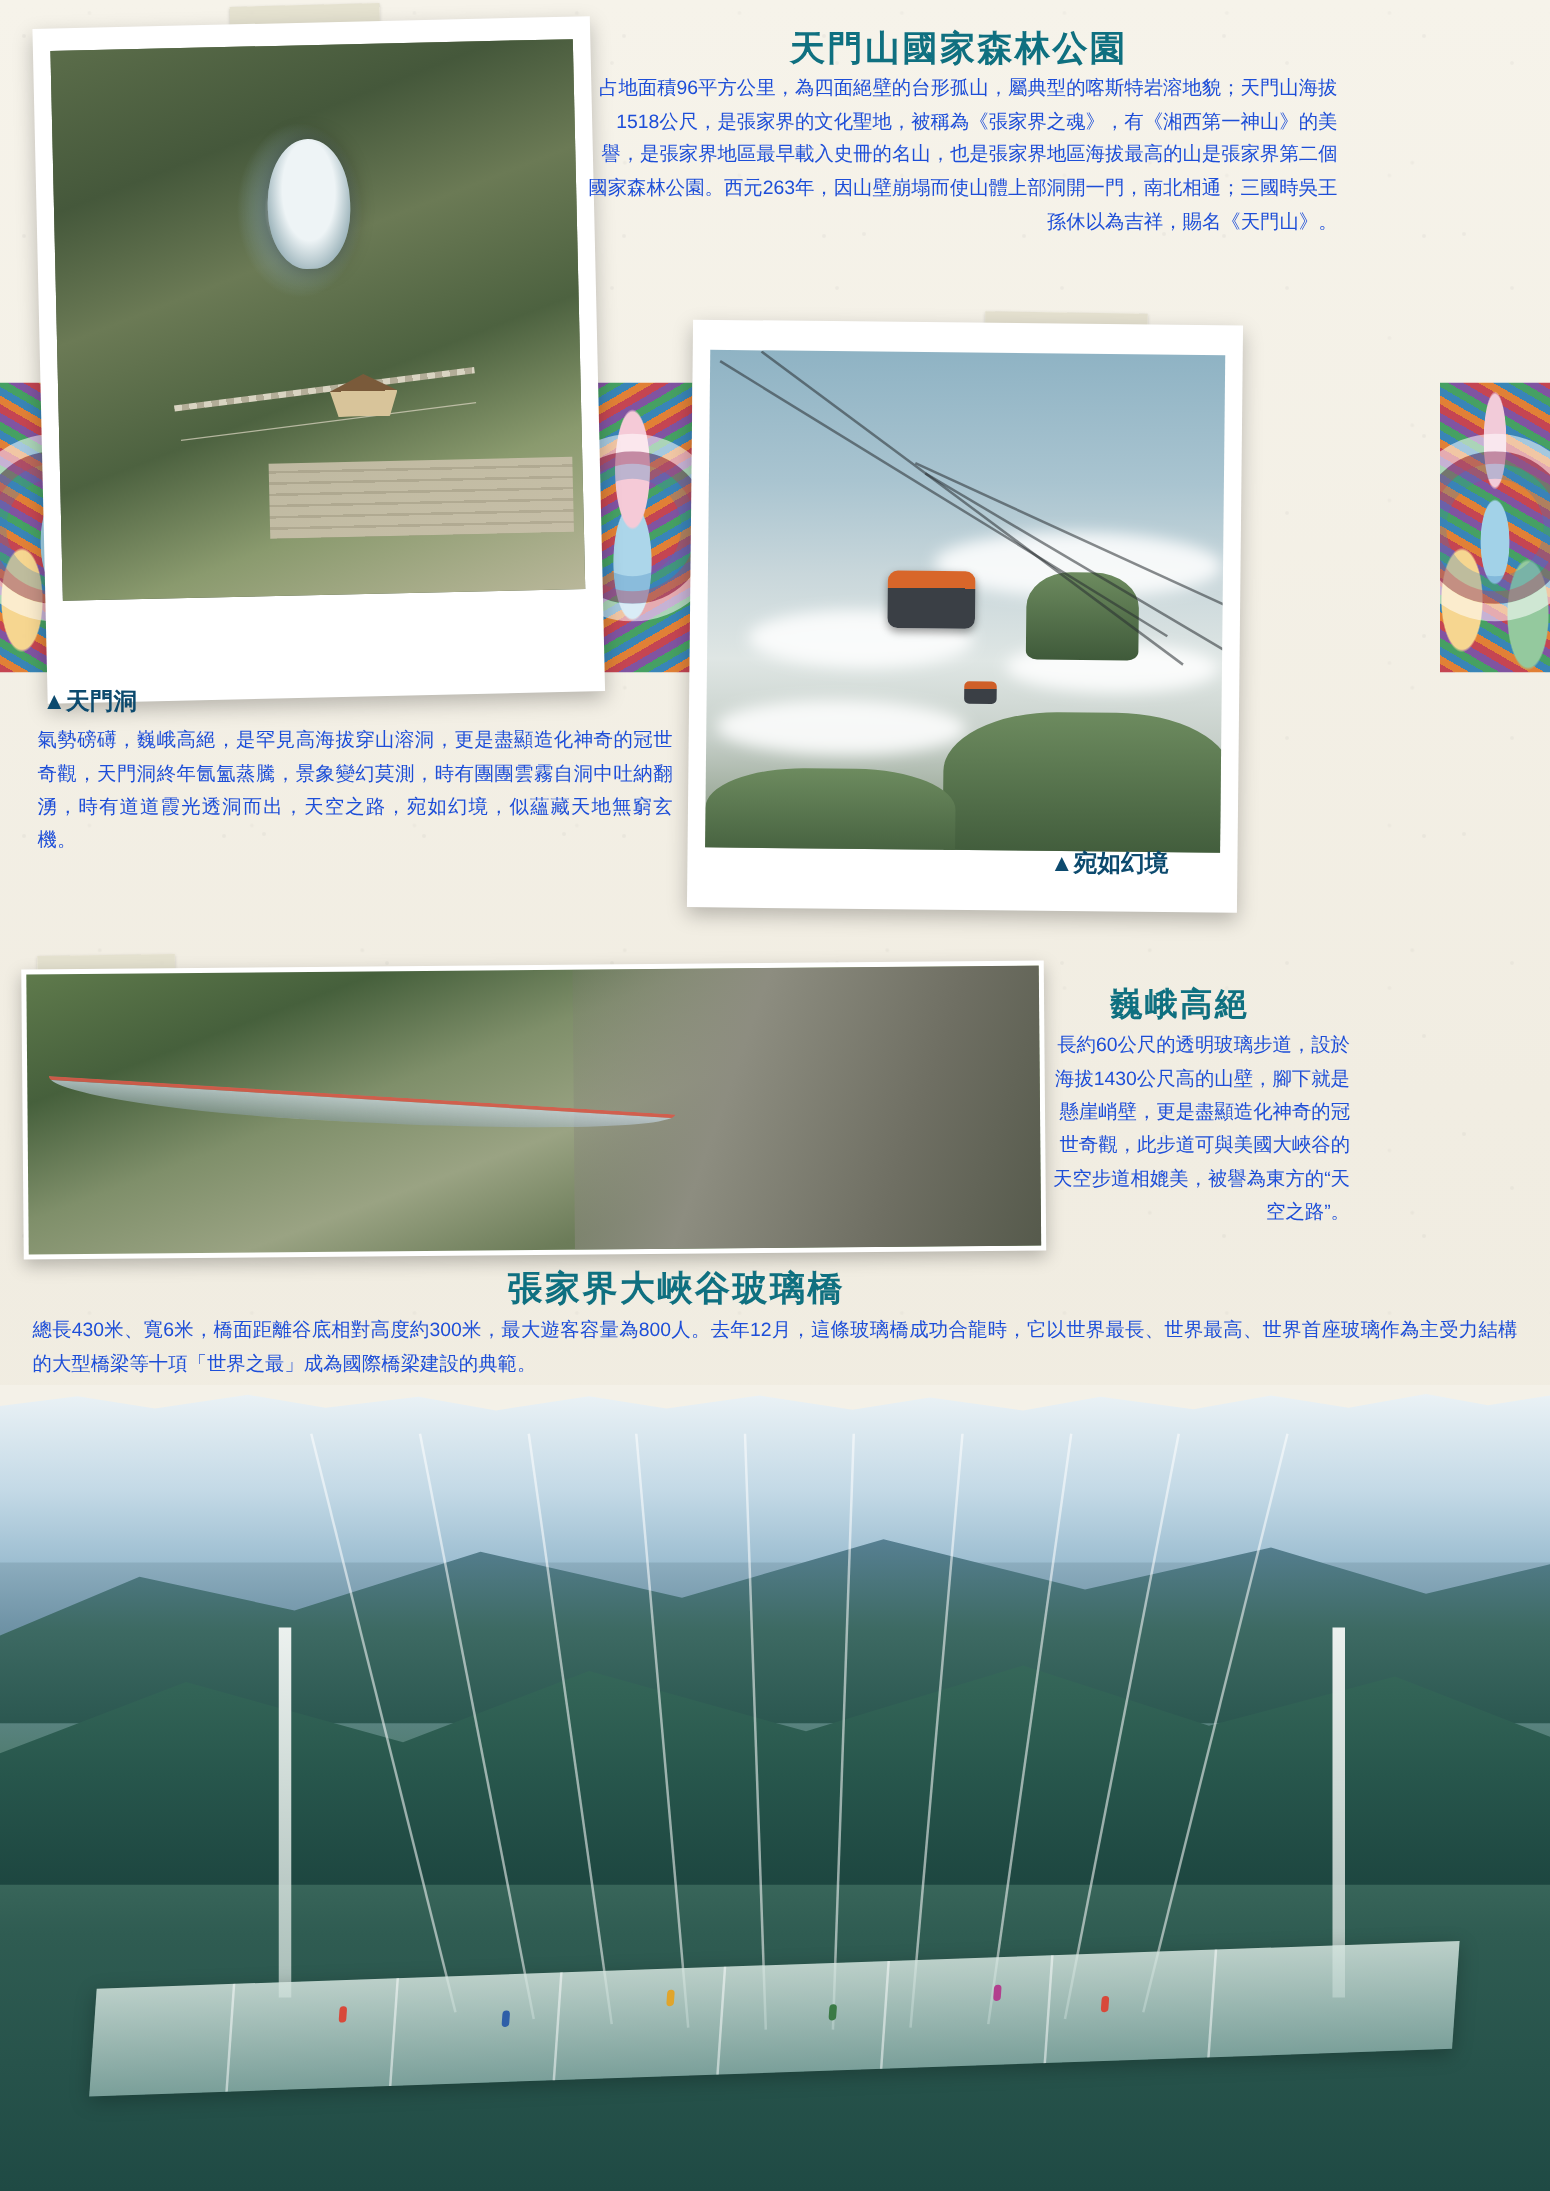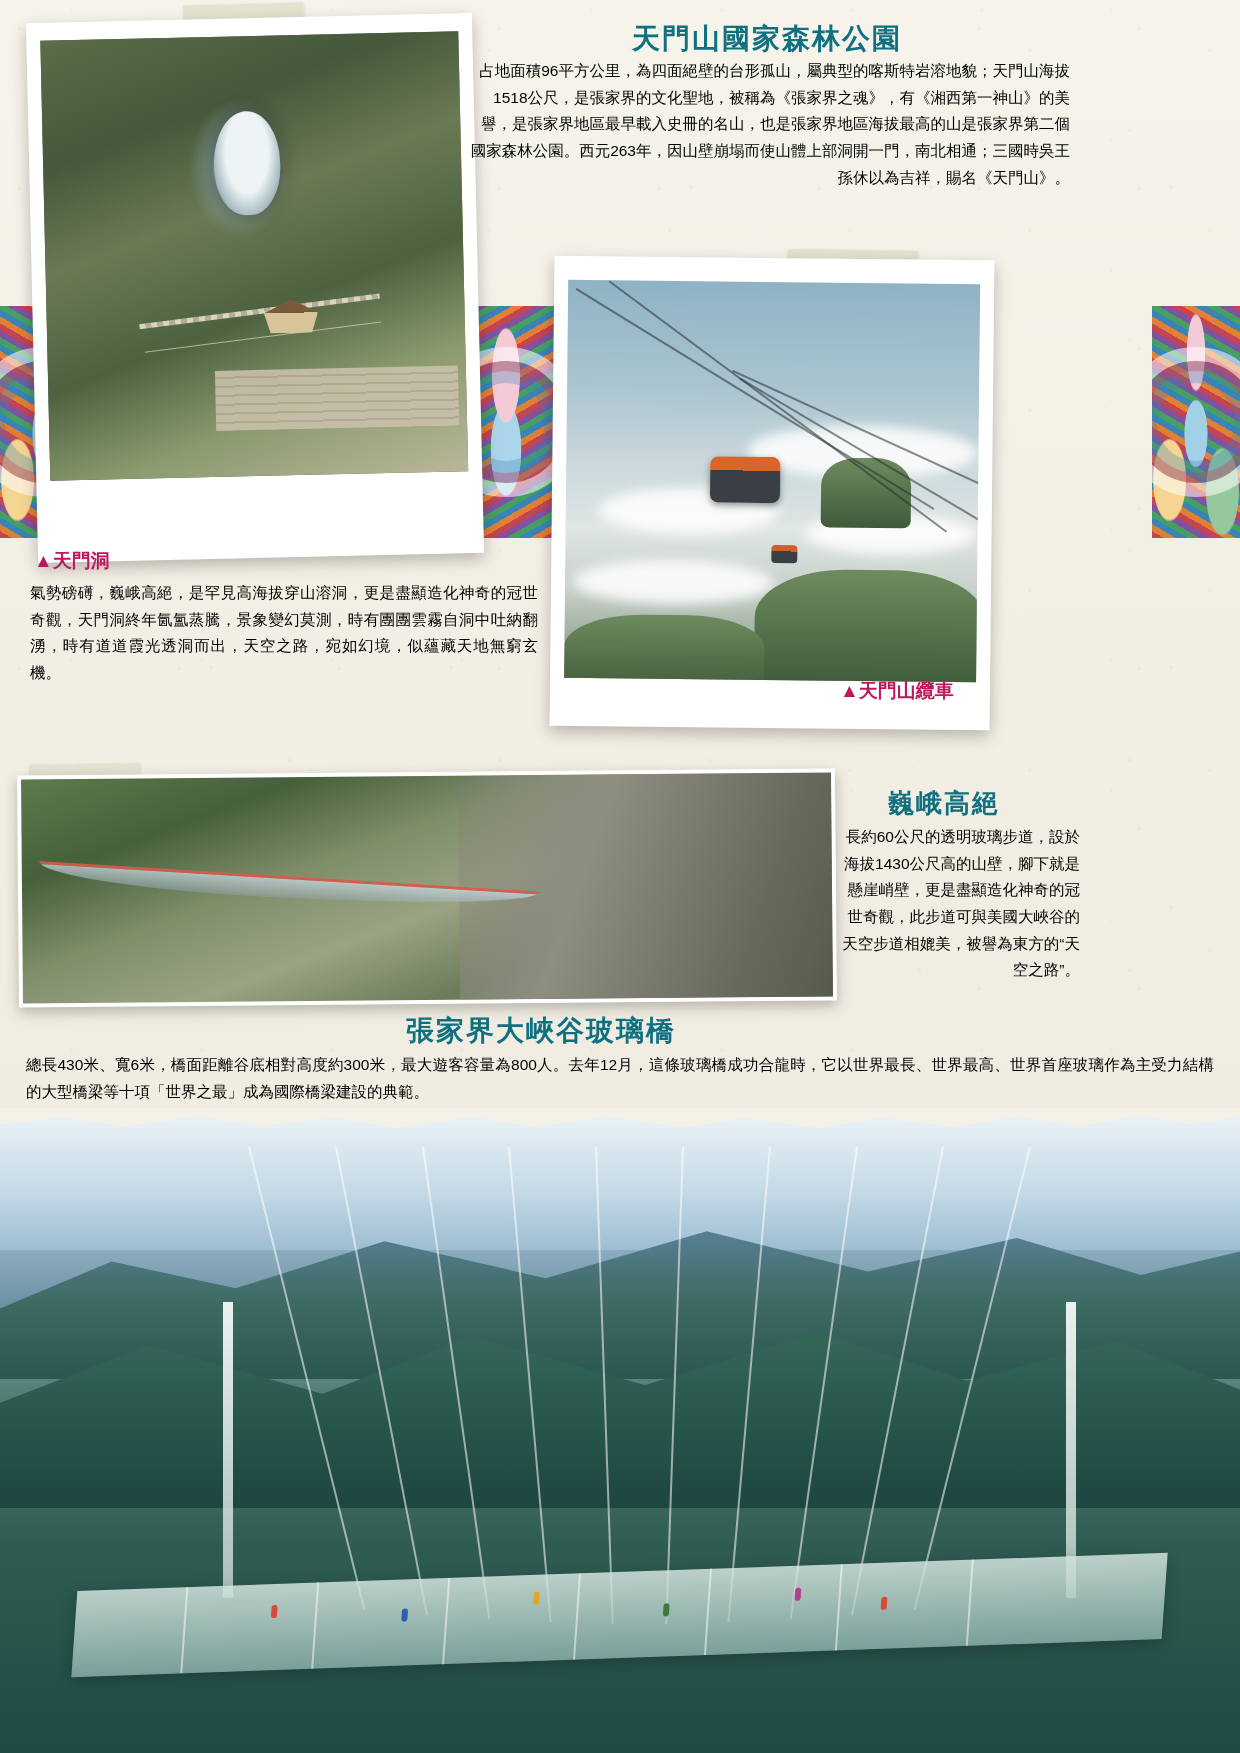--- a/index.html
+++ b/index.html
@@ -249,30 +249,30 @@
   .head-title {
     position: absolute;
     font-family: "Liberation Serif", "DejaVu Serif", serif;
     font-weight: bold;
     color: #0f7080;
     letter-spacing: 2px;
   }
   .body-text {
     position: absolute;
     font-family: "Liberation Sans", "DejaVu Sans", sans-serif;
-    color: #000000;
+    color: #1d4ed8;
     line-height: 1.72;
     font-size: 15.5px;
     text-align: justify;
   }
   .caption {
     position: absolute;
     font-family: "Liberation Sans", sans-serif;
     font-size: 19px;
-    color: #be185d;
+    color: #0c4a6e;
     font-weight: bold;
   }
 
   #title-park { left: 632px; top: 20px; font-size: 28px; }
   #text-park  { left: 466px; top: 58px; width: 604px; text-align: right; }
 
   #caption-cave { left: 34px; top: 548px; }
   #text-cave { left: 30px; top: 580px; width: 508px; }
 
   #caption-cablecar { left: 840px; top: 678px; }
@@ -371,19 +371,19 @@
   </div>
   <div class="torn-top"></div>
 </div>
 
 <div class="head-title" id="title-park">天門山國家森林公園</div>
 <div class="body-text" id="text-park">占地面積96平方公里，為四面絕壁的台形孤山，屬典型的喀斯特岩溶地貌；天門山海拔1518公尺，是張家界的文化聖地，被稱為《張家界之魂》，有《湘西第一神山》的美譽，是張家界地區最早載入史冊的名山，也是張家界地區海拔最高的山是張家界第二個國家森林公園。西元263年，因山壁崩塌而使山體上部洞開一門，南北相通；三國時吳王孫休以為吉祥，賜名《天門山》。</div>
 
 <div class="caption" id="caption-cave">▲天門洞</div>
 <div class="body-text" id="text-cave">氣勢磅礡，巍峨高絕，是罕見高海拔穿山溶洞，更是盡顯造化神奇的冠世奇觀，天門洞終年氤氳蒸騰，景象變幻莫測，時有團團雲霧自洞中吐納翻湧，時有道道霞光透洞而出，天空之路，宛如幻境，似蘊藏天地無窮玄機。</div>
 
-<div class="caption" id="caption-cablecar">▲天門山纜車</div>
+<div class="caption" id="caption-cablecar">▲宛如幻境</div>
 
 <div class="head-title" id="title-skywalk">巍峨高絕</div>
 <div class="body-text" id="text-skywalk">長約60公尺的透明玻璃步道，設於海拔1430公尺高的山壁，腳下就是懸崖峭壁，更是盡顯造化神奇的冠世奇觀，此步道可與美國大峽谷的天空步道相媲美，被譽為東方的“天空之路”。</div>
 
 <div class="head-title" id="title-bridge">張家界大峽谷玻璃橋</div>
 <div class="body-text" id="text-bridge">總長430米、寬6米，橋面距離谷底相對高度約300米，最大遊客容量為800人。去年12月，這條玻璃橋成功合龍時，它以世界最長、世界最高、世界首座玻璃作為主受力結構的大型橋梁等十項「世界之最」成為國際橋梁建設的典範。</div>
 
 </body></html>

